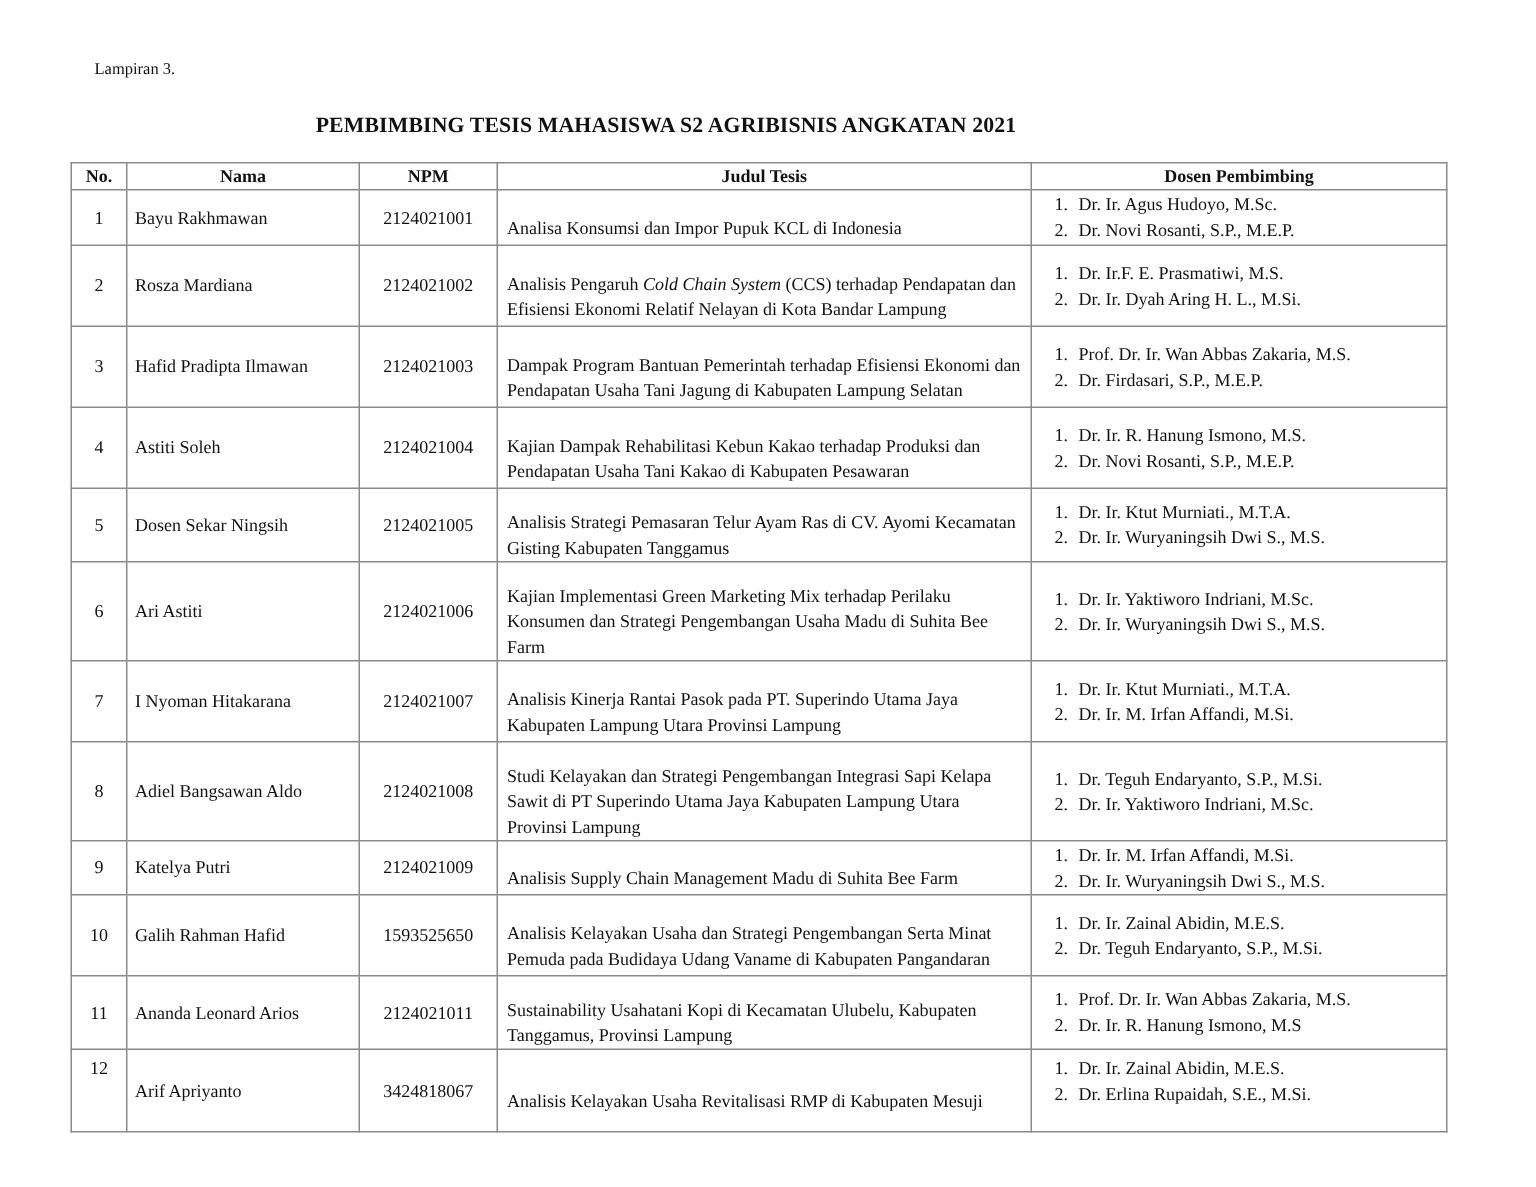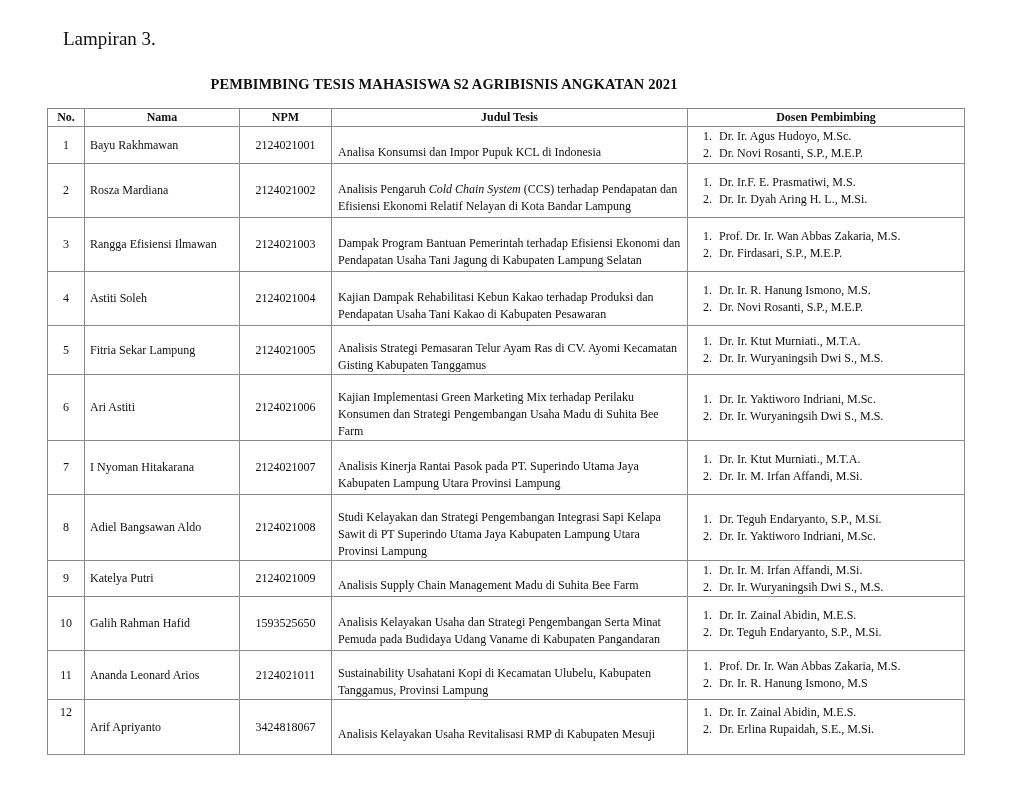--- a/index.html
+++ b/index.html
@@ -1,18 +1,18 @@
 <!DOCTYPE html>
 <html><head>
 <meta charset="utf-8">
 <style>
   html, body { margin:0; padding:0; background:#ffffff; }
   body { width:1024px; height:791px; position:relative; overflow:hidden;
          font-family:"Liberation Serif", serif; color:#111; }
-  .lampiran { position:absolute; left:63px; top:28px; font-size:19px; }
+  .lampiran { position:absolute; left:63px; top:40px; font-size:11px; }
   .title { position:absolute; left:0; width:888px; top:76px; text-align:center;
            font-weight:bold; font-size:14.5px; letter-spacing:0.1px; }
   table { position:absolute; left:47px; top:108px; border-collapse:collapse;
           font-size:12px; line-height:17px; }
   th, td { border:1px solid #8a8a8a; padding:0 5px; vertical-align:middle; }
   th { font-weight:bold; text-align:center; height:17px; padding-top:0; padding-bottom:0; }
   td.no { text-align:center; }
   td.npm { text-align:center; padding:0 4px; }
   td.judul { padding:14px 5px 0 6px;font-family:Liberation Serif, serif; }
   td.dosen ol { margin:0; padding:0 0 0 22px; }
@@ -63,21 +63,21 @@
     <td class="dosen">
       <ol>
         <li>Dr. Ir.F. E. Prasmatiwi, M.S.</li>
         <li>Dr. Ir. Dyah Aring H. L., M.Si.</li>
       </ol>
     </td>
   </tr>
 
   <tr style="height: 54px;">
     <td class="no">3</td>
-    <td class="nama">Rangga Efisiensi Ilmawan</td>
+    <td class="nama">Hafid Pradipta Ilmawan</td>
     <td class="npm">2124021003</td>
     <td class="judul"><span>Dampak Program Bantuan Pemerintah terhadap Efisiensi Ekonomi dan Pendapatan Usaha Tani Jagung di Kabupaten Lampung Selatan</span><em></em><span></span></td>
     <td class="dosen">
       <ol>
         <li>Prof. Dr. Ir. Wan Abbas Zakaria, M.S.</li>
         <li>Dr. Firdasari, S.P., M.E.P.</li>
       </ol>
     </td>
   </tr>
 
@@ -89,21 +89,21 @@
     <td class="dosen">
       <ol>
         <li>Dr. Ir. R. Hanung Ismono, M.S.</li>
         <li>Dr. Novi Rosanti, S.P., M.E.P.</li>
       </ol>
     </td>
   </tr>
 
   <tr style="height: 36px;">
     <td class="no">5</td>
-    <td class="nama">Fitria Sekar Lampung</td>
+    <td class="nama">Dosen Sekar Ningsih</td>
     <td class="npm">2124021005</td>
     <td class="judul"><span>Analisis Strategi Pemasaran Telur Ayam Ras di CV. Ayomi Kecamatan Gisting Kabupaten Tanggamus</span><em></em><span></span></td>
     <td class="dosen">
       <ol>
         <li>Dr. Ir. Ktut Murniati., M.T.A.</li>
         <li>Dr. Ir. Wuryaningsih Dwi S., M.S.</li>
       </ol>
     </td>
   </tr>
 

